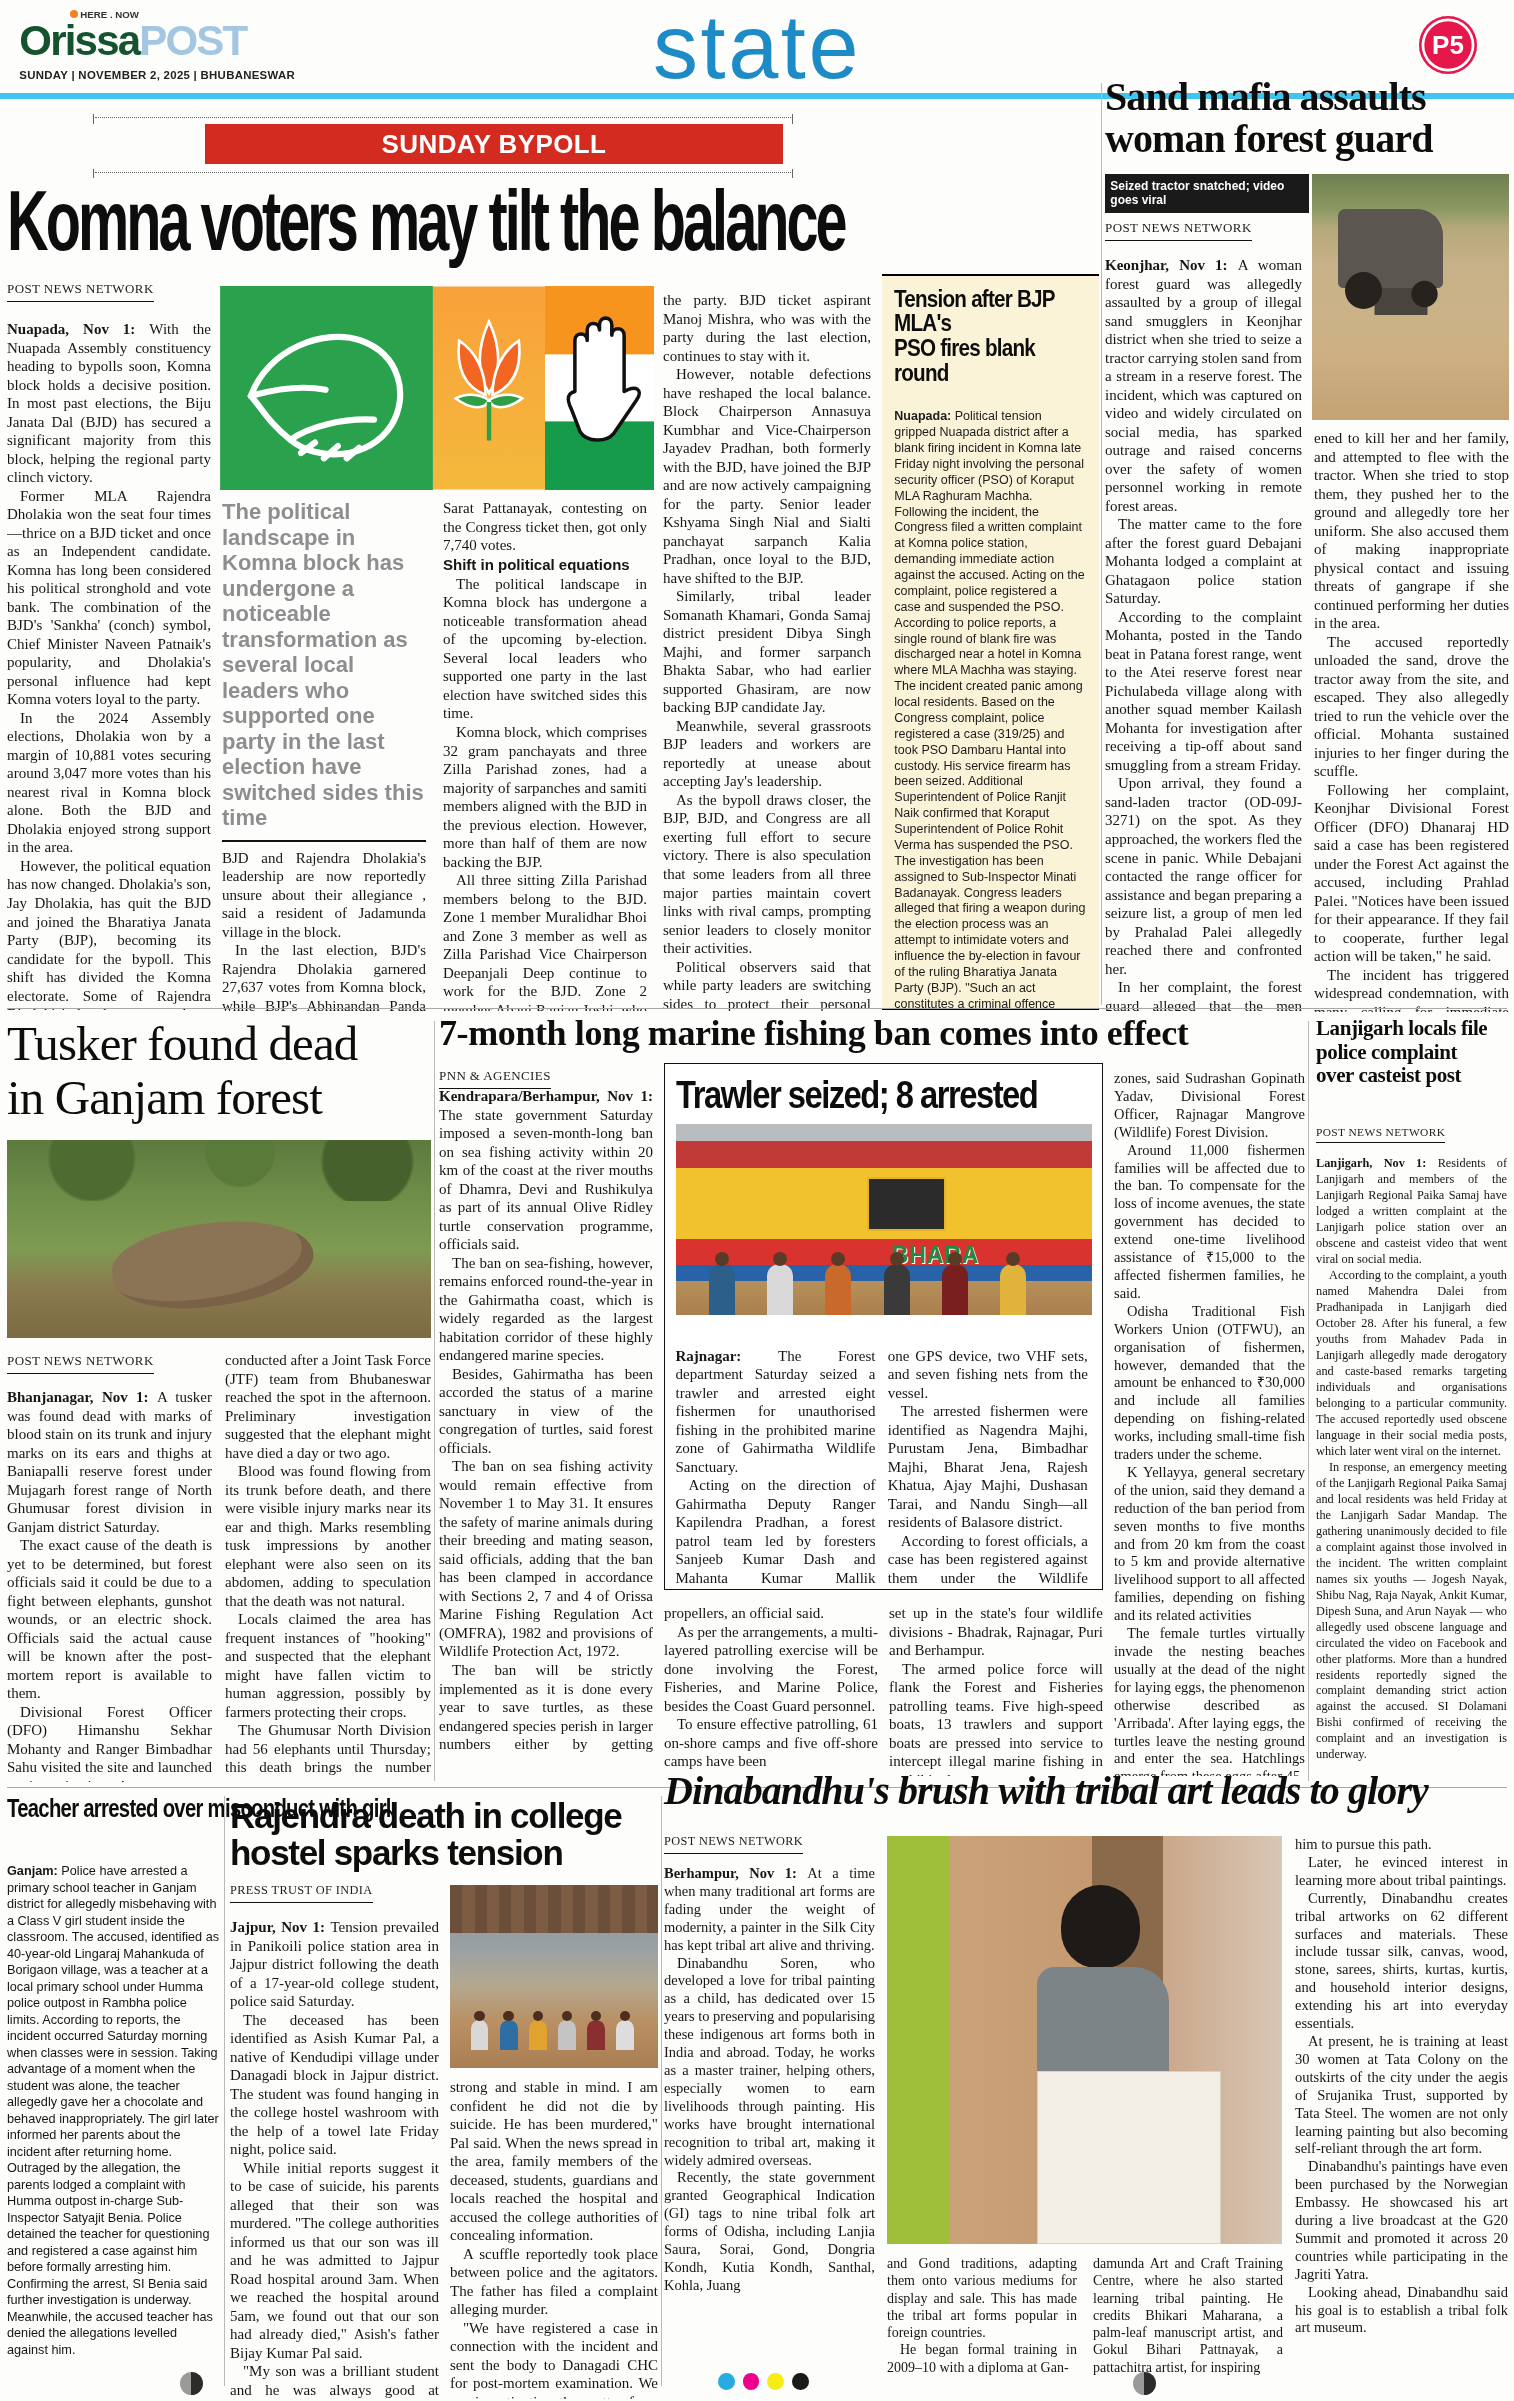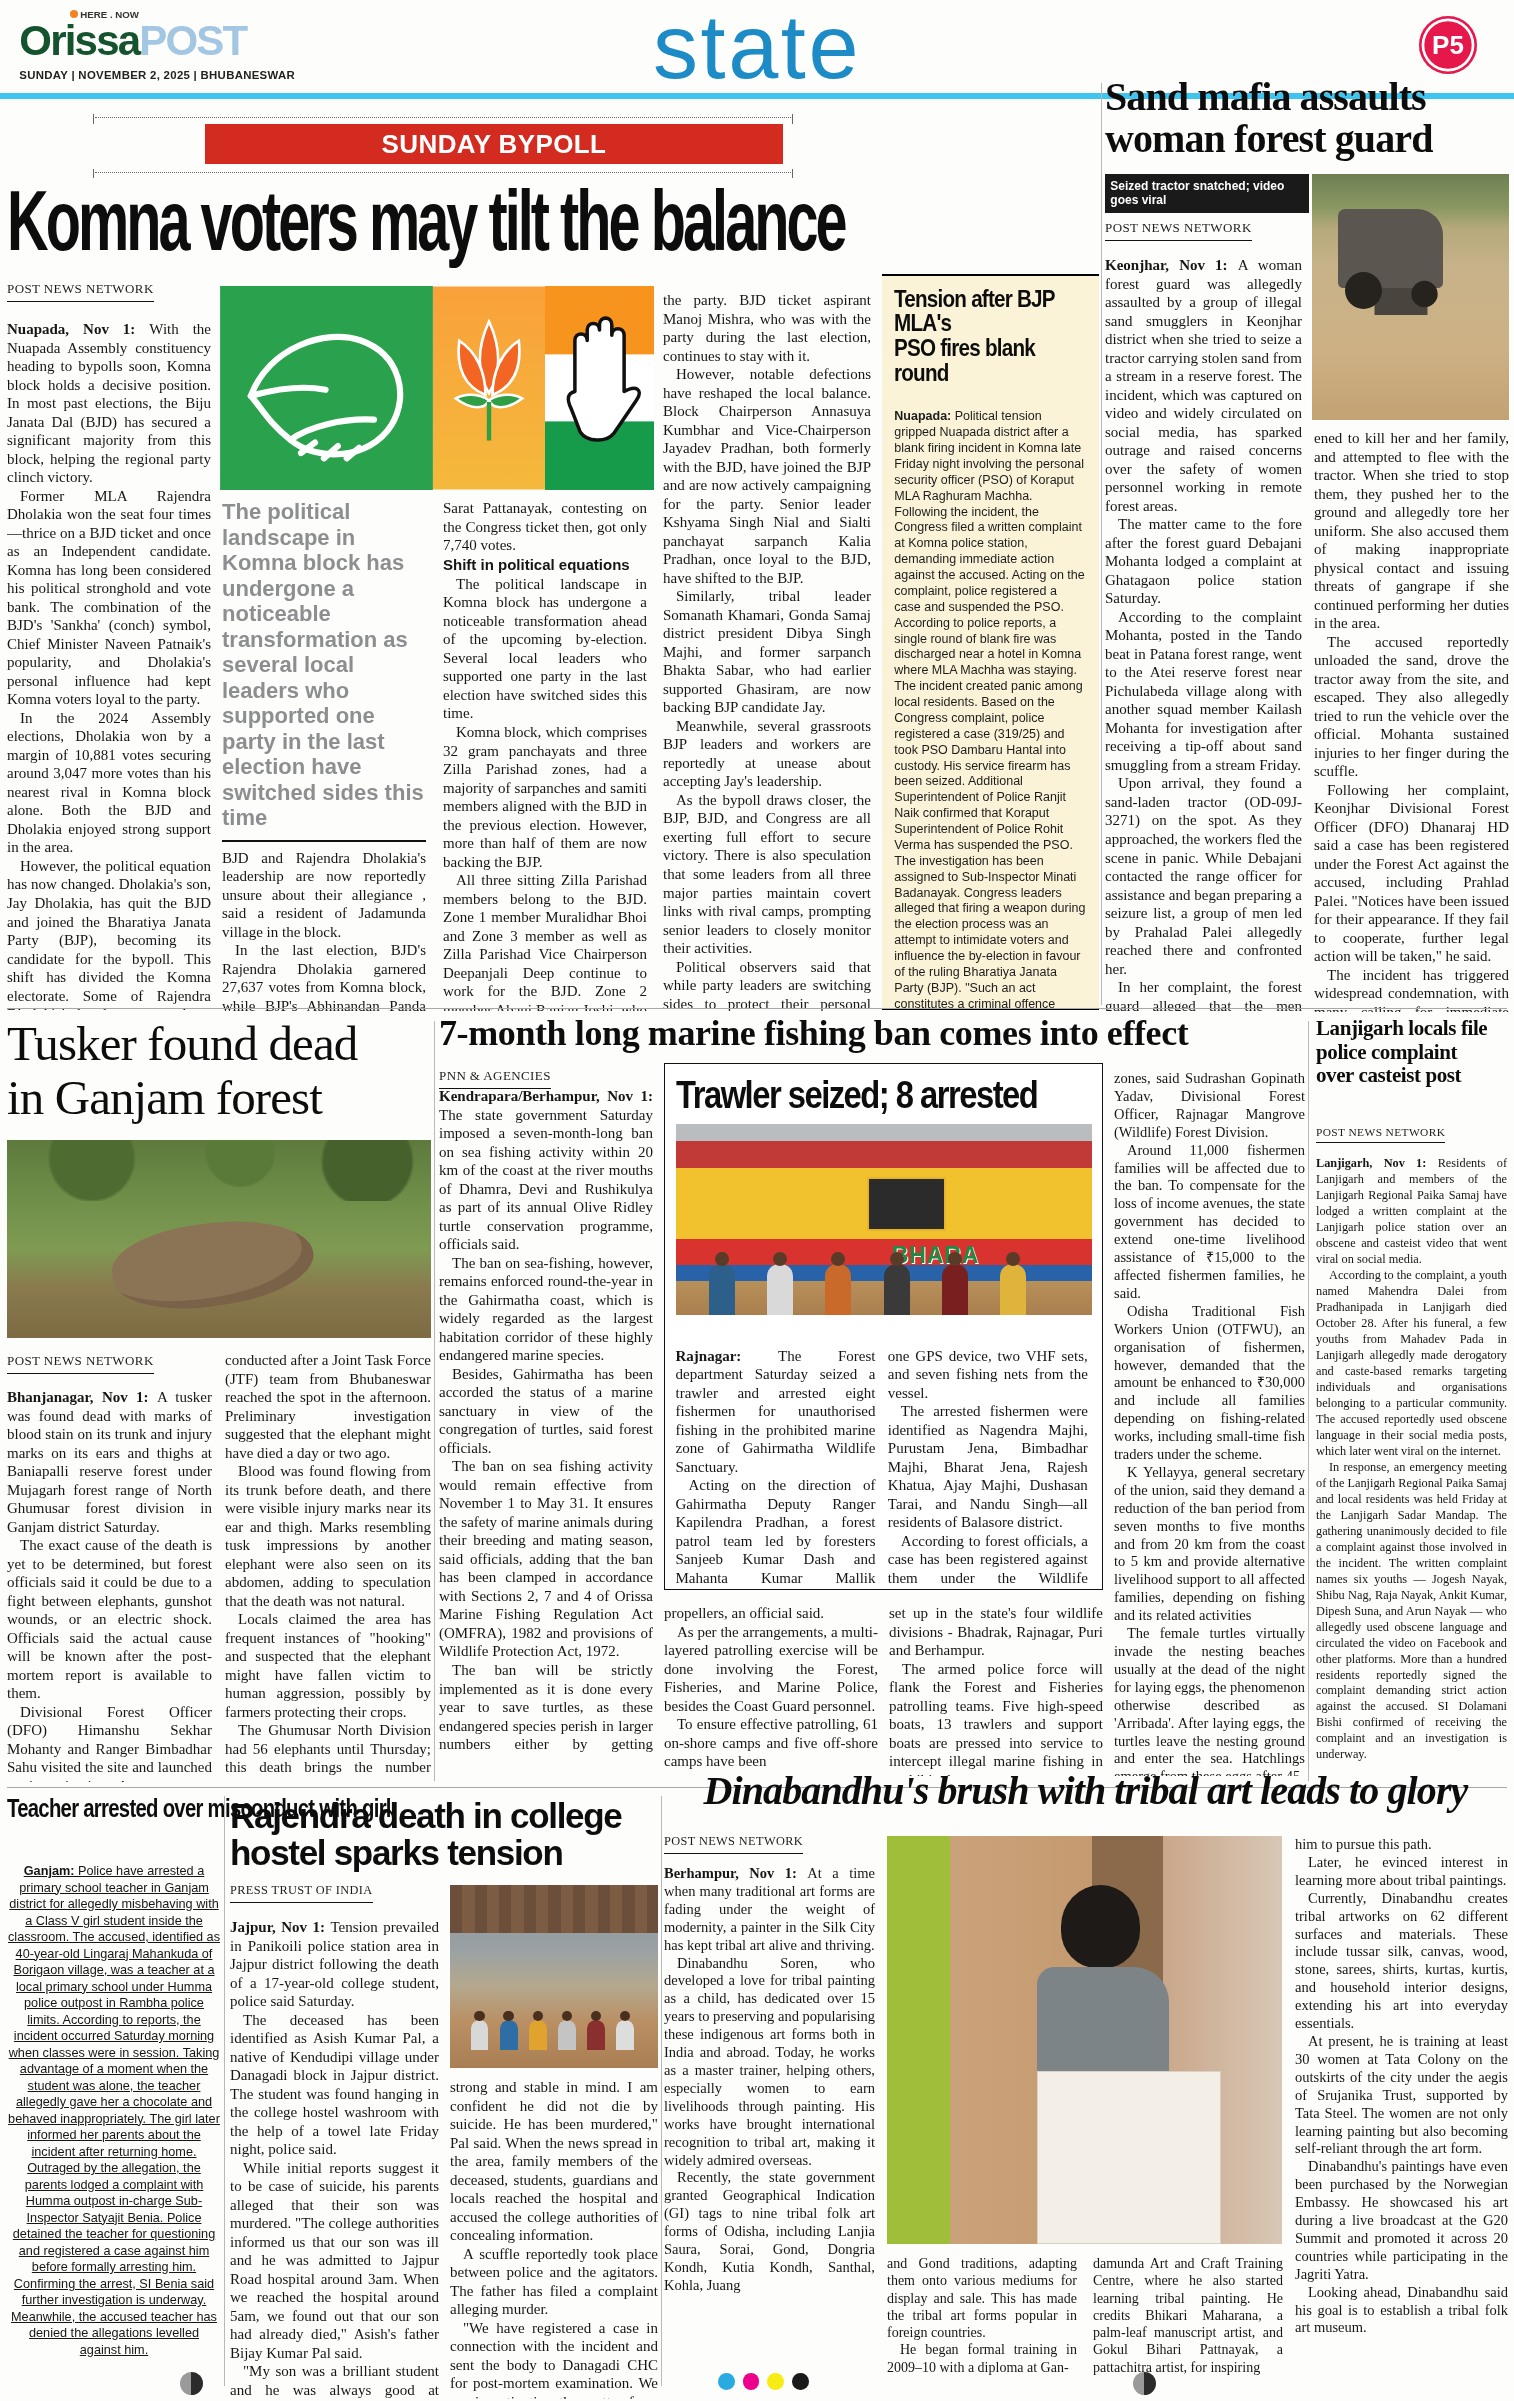--- a/index.html
+++ b/index.html
@@ -98,21 +98,21 @@
   .p1{left:8%;background:#2c5f8a;} .p2{left:22%;background:#d9d9d9;} .p3{left:36%;background:#c96a2a;}
   .p4{left:50%;background:#3a3a3a;} .p5{left:64%;background:#7a1f1f;} .p6{left:78%;background:#e0b33a;}
   .box-cols{display:flex;gap:12.3px;margin-top:8.8px;}
   .box-col{width:200px;height:264px;overflow:hidden;text-align:justify;font-size:15px;line-height:1.235;}
   .box-col .para{margin:0;text-indent:13px;} .box-col .para.lead,.box-col .para.cont{text-indent:0;margin-top:23px;}
   
   .lanj-headline{font-size:21px;font-weight:bold;line-height:1.12;letter-spacing:-0.4px;}
   
   .teacher-headline{font-family:"Liberation Sans",sans-serif;font-weight:bold;font-size:26px;line-height:1.08;
                     letter-spacing:-0.9px;white-space:nowrap;transform:scaleX(.78);transform-origin:0 0;}
-  .sans-body{font-family:"Liberation Sans",sans-serif;font-size:12.7px;line-height:1.3;text-align:center;text-decoration:underline;}
+  .sans-body{font-family:"Liberation Sans",sans-serif;font-size:12.7px;line-height:1.3;text-align:left;}
   .sans-body .para{text-indent:0;}
   
   .student-headline{font-family:"Liberation Sans",sans-serif;font-weight:bold;font-size:35px;line-height:1.06;letter-spacing:-1.3px;}
   .student-photo{left:220px;top:88px;width:208px;height:183px;
     background:linear-gradient(180deg,#8d9499 0%,#9aa1a5 35%,#b4a88e 55%,#b98f63 75%,#a87e52 100%);}
   .student-roof{position:absolute;left:0;top:0;width:100%;height:26%;
     background:repeating-linear-gradient(90deg,#6b4f3a 0 12.3px,#7d5c44 12.3px 24.6px);}
   .sp{position:absolute;bottom:10%;width:17.6px;height:30px;border-radius:8.8px 8.8px 0 0;}
   .sp:before{content:"";position:absolute;left:3.5px;top:-8.8px;width:10.5px;height:10.5px;border-radius:50%;background:#4a2f1e;}
   .s1{left:10%;background:#d8d8d8;} .s2{left:24%;background:#2f6ea5;} .s3{left:38%;background:#e0a32e;}
@@ -376,21 +376,21 @@
         <p class="para">"My son was a brilliant student and he was always good at studies. Besides, he was very</p>
       </div>
     <div class="col" style="left:220px;top:281px;width:208px;height:321px;">
         <p class="para cont">strong and stable in mind. I am confident he did not die by suicide. He has been murdered," Pal said. When the news spread in the area, family members of the deceased, students, guardians and locals reached the hospital and accused the college authorities of concealing information.</p>
         <p class="para">A scuffle reportedly took place between police and the agitators. The father has filed a complaint alleging murder.</p>
         <p class="para">"We have registered a case in connection with the incident and sent the body to Danagadi CHC for post-mortem examination. We are investigating the matter from all angles and the exact cause of death will be known after the autopsy report," said a senior police official.</p>
       </div>
   </div>
 
   <div class="article" style="left:664px;top:1767px;width:843px;height:634px;">
-    <h1 class="dina-headline headline" style="margin:0;text-align:center;">Dinabandhu's brush with tribal art leads to glory</h1>
+    <h1 class="dina-headline headline" style="margin:0;">Dinabandhu's brush with tribal art leads to glory</h1>
     <div style="position:absolute;left:0;top:67px;font-size:12.3px;" class="byline">POST NEWS NETWORK</div>
     <div class="photo dina-photo">
       <div class="dina-hair"></div>
       <div class="dina-shirt"></div>
       <div class="dina-canvas"></div>
     </div>
     <div class="col" style="left:0;top:98px;width:211px;height:534px;font-size:14.5px;">
         <p class="para lead"><b>Berhampur, Nov 1: </b>At a time when many traditional art forms are fading under the weight of modernity, a painter in the Silk City has kept tribal art alive and thriving.</p>
         <p class="para">Dinabandhu Soren, who developed a love for tribal painting as a child, has dedicated over 15 years to preserving and popularising these indigenous art forms both in India and abroad. Today, he works as a master trainer, helping others, especially women to earn livelihoods through painting. His works have brought international recognition to tribal art, making it widely admired overseas.</p>
         <p class="para">Recently, the state government granted Geographical Indication (GI) tags to nine tribal folk art forms of Odisha, including Lanjia Saura, Sorai, Gond, Dongria Kondh, Kutia Kondh, Santhal, Kohla, Juang</p>

